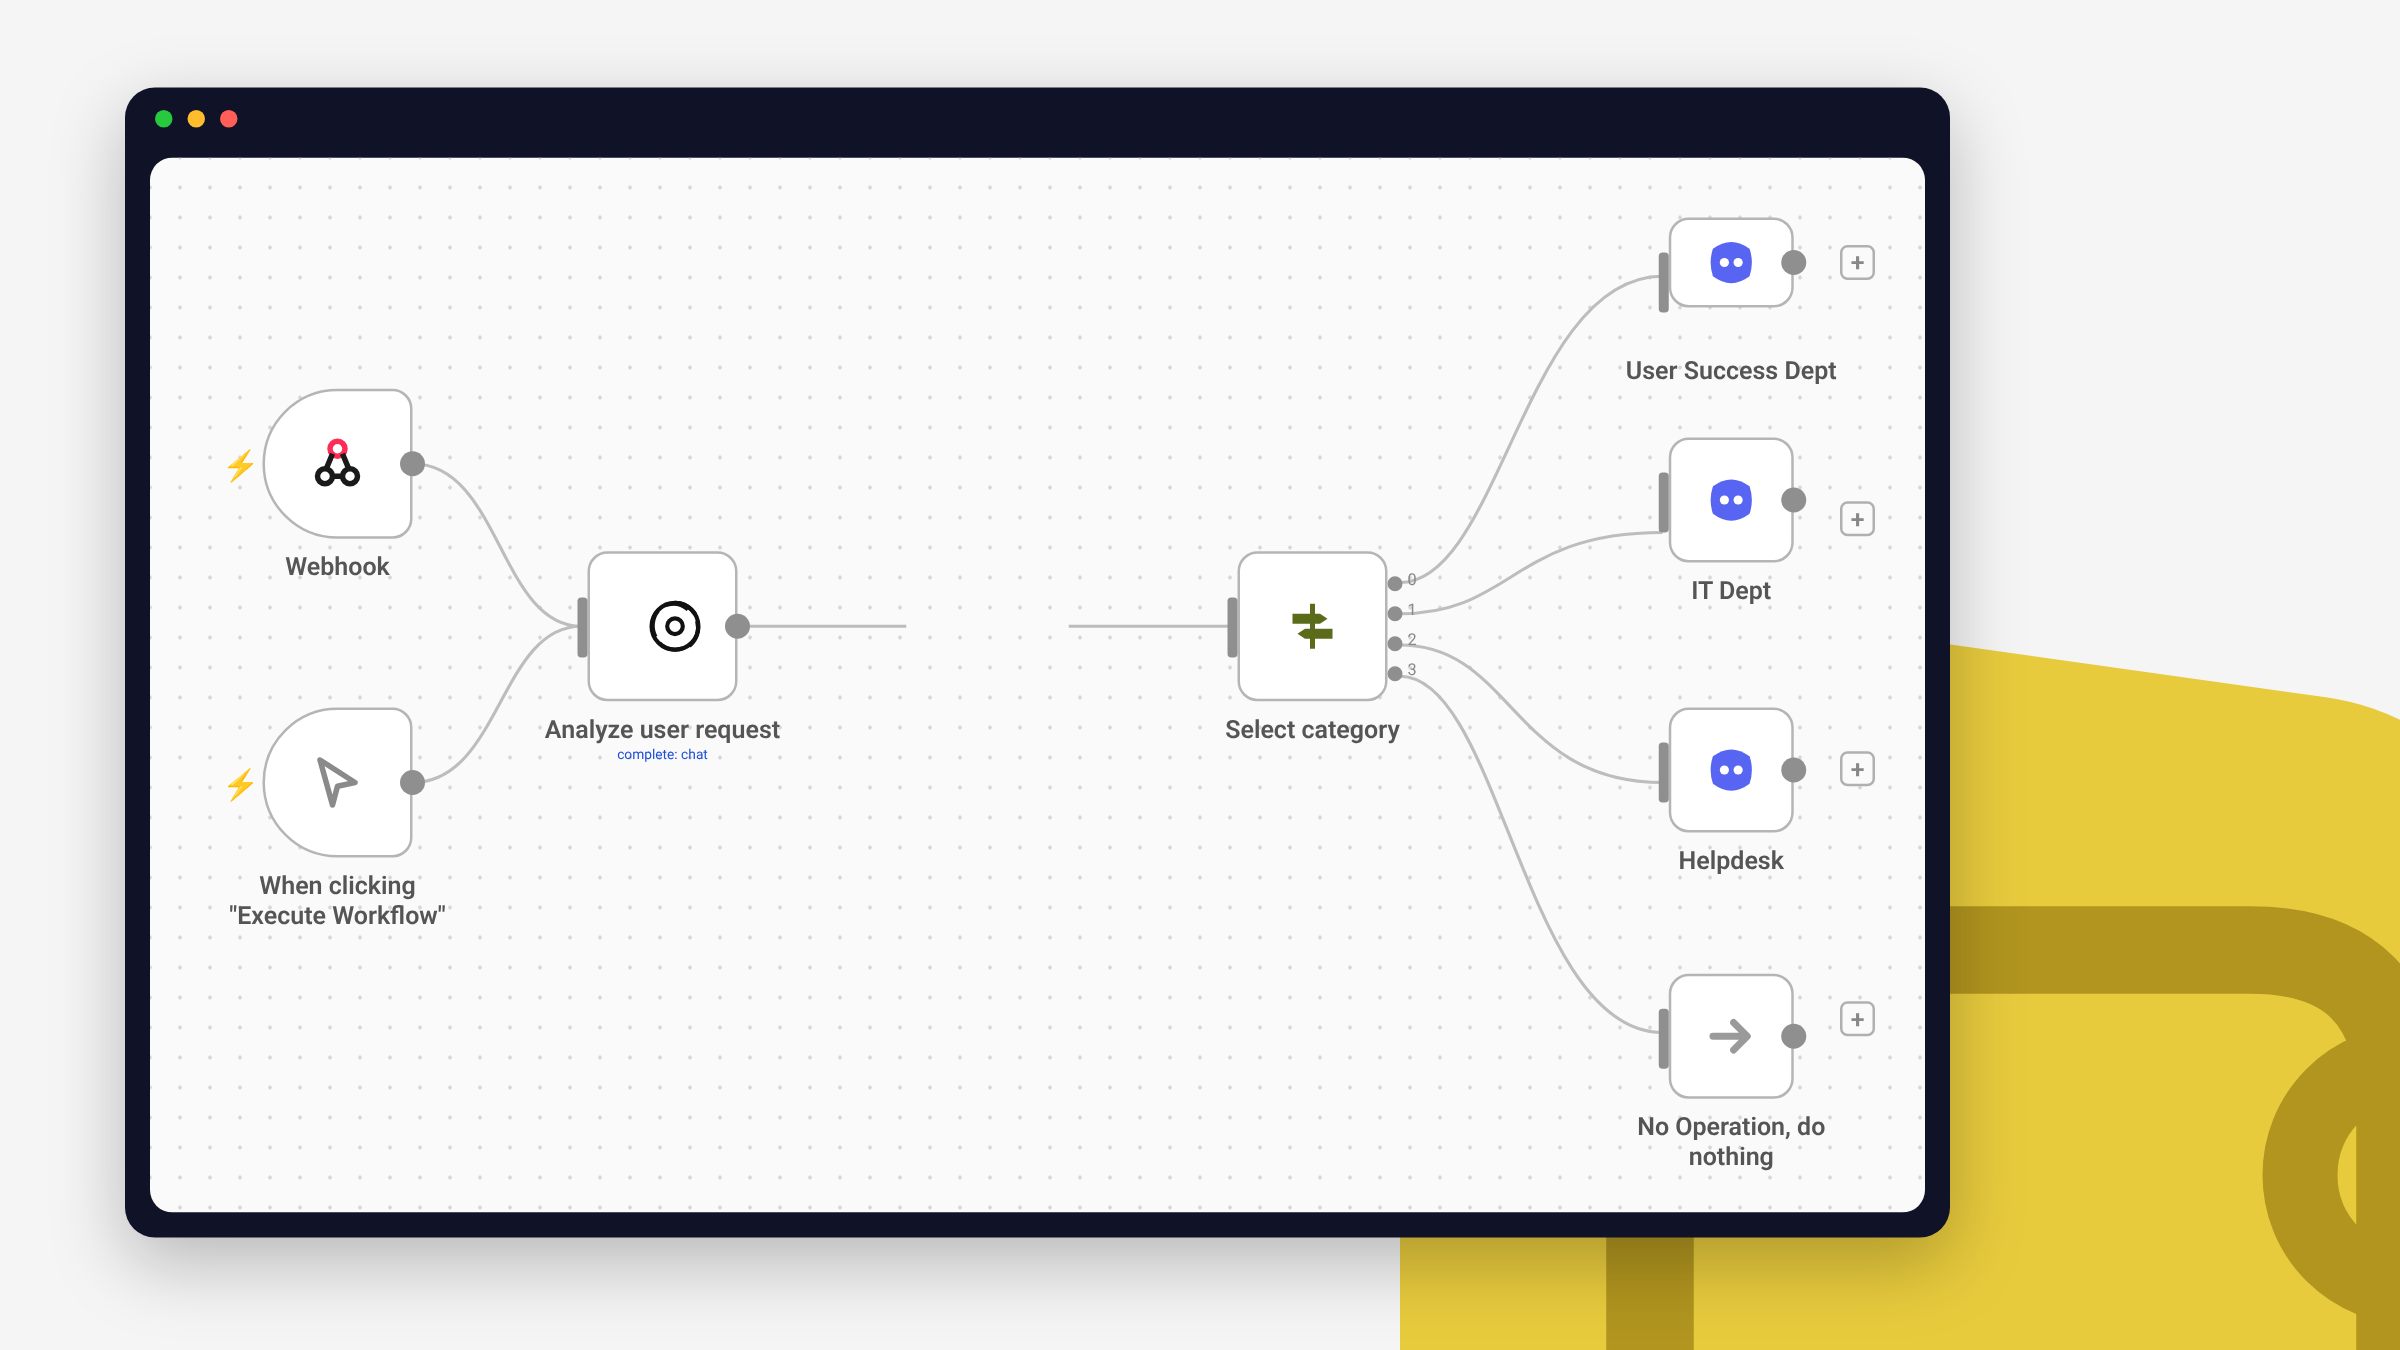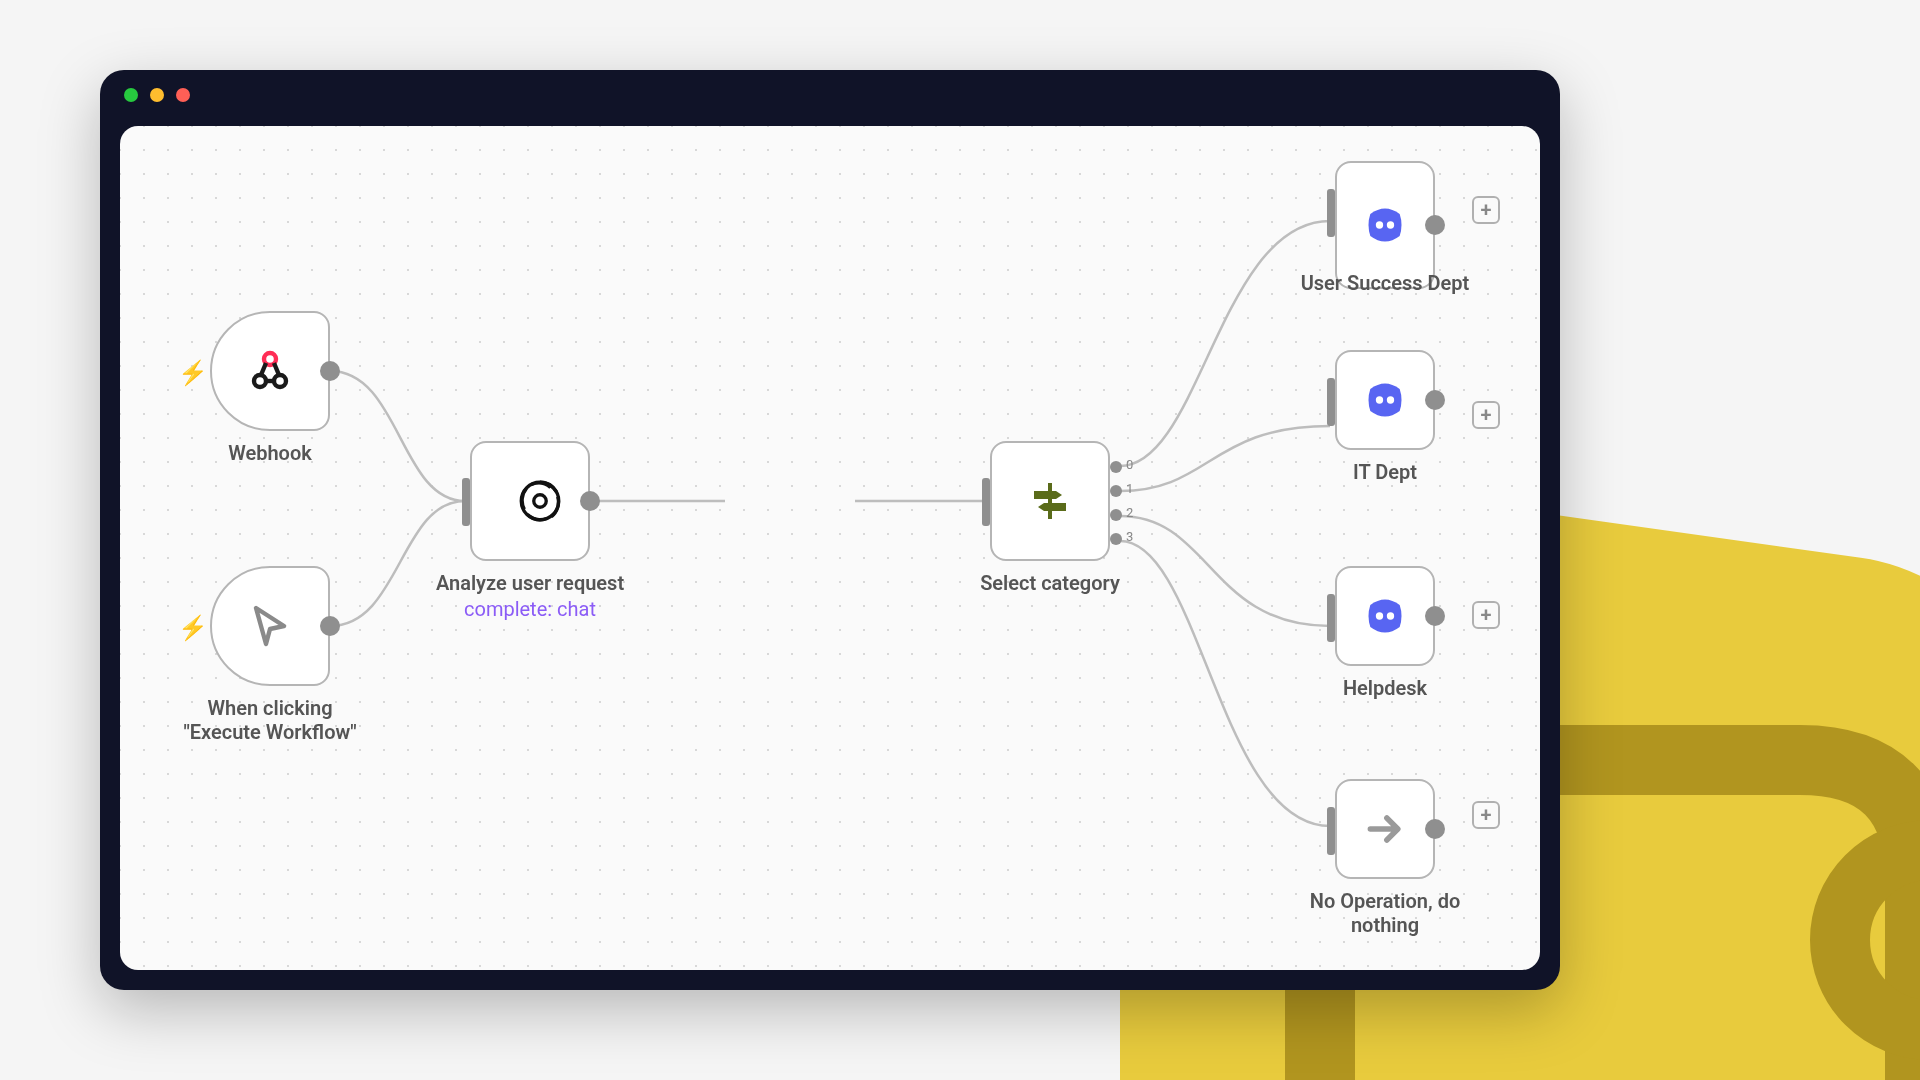--- a/index.html
+++ b/index.html
@@ -57,21 +57,21 @@
   background:#8f8f8f; transform:none;
 }
 .label {
   position: absolute; top: 128px; left: 50%; transform: translateX(-50%);
   white-space: nowrap; text-align: center;
   font-size: 20px; font-weight: 600; color: #555;
 }
 .label.wide { white-space: normal; width: 200px; }
 .sublabel {
   position: absolute; top: 154px; left:50%; transform:translateX(-50%);
-  font-size: 20px; color:#8b5cf6; white-space:nowrap;
+  font-size: 11px; color:#1d4ed8; white-space:nowrap;
 }
 .switch-ports { position:absolute; right:-14px; top:18px; height:84px; display:flex; flex-direction:column; justify-content:space-between; }
 .switch-ports .sp { width:12px; height:12px; border-radius:50%; background:#8f8f8f; position:relative; }
 .switch-ports .sp span { position:absolute; left:16px; top:-4px; font-size:13px; color:#888; }
 .plus-box {
   position:absolute; width:28px; height:28px; border:2px solid #b0b0b0; border-radius:6px;
   display:flex; align-items:center; justify-content:center; color:#888; font-size:20px; font-weight:600;
   background:#fafafa;
 }
 svg.edges { position:absolute; inset:0; width:100%; height:100%; pointer-events:none; }
@@ -189,21 +189,21 @@
         <div class="sp">
             <span>2</span>
           </div>
         <div class="sp">
             <span>3</span>
           </div>
       </div>
       <div class="label">Select category</div>
     </div>
 
-    <div class="node" style="left:1215px; top:35px; width:100px; height:128px;">
+    <div class="node" style="left:1215px; top:48px; width:100px; height:72px;">
       <div class="port in" style="top:26px;height:48px;"></div>
       <span class="icon">
         <svg viewBox="0 0 24 24" width="44" height="44">
             <path d="M4 6 Q8 3 12 3 Q16 3 20 6 Q22 12 20 18 Q16 21 12 21 Q8 21 4 18 Q2 12 4 6 Z" fill="#5865F2"></path>
             <circle cx="9" cy="12" r="2" fill="#fff"></circle>
             <circle cx="15" cy="12" r="2" fill="#fff"></circle>
           </svg>
       </span>
       <div class="port out"></div>
       <div class="label wide" style="top:108px;">User Success Dept</div>

